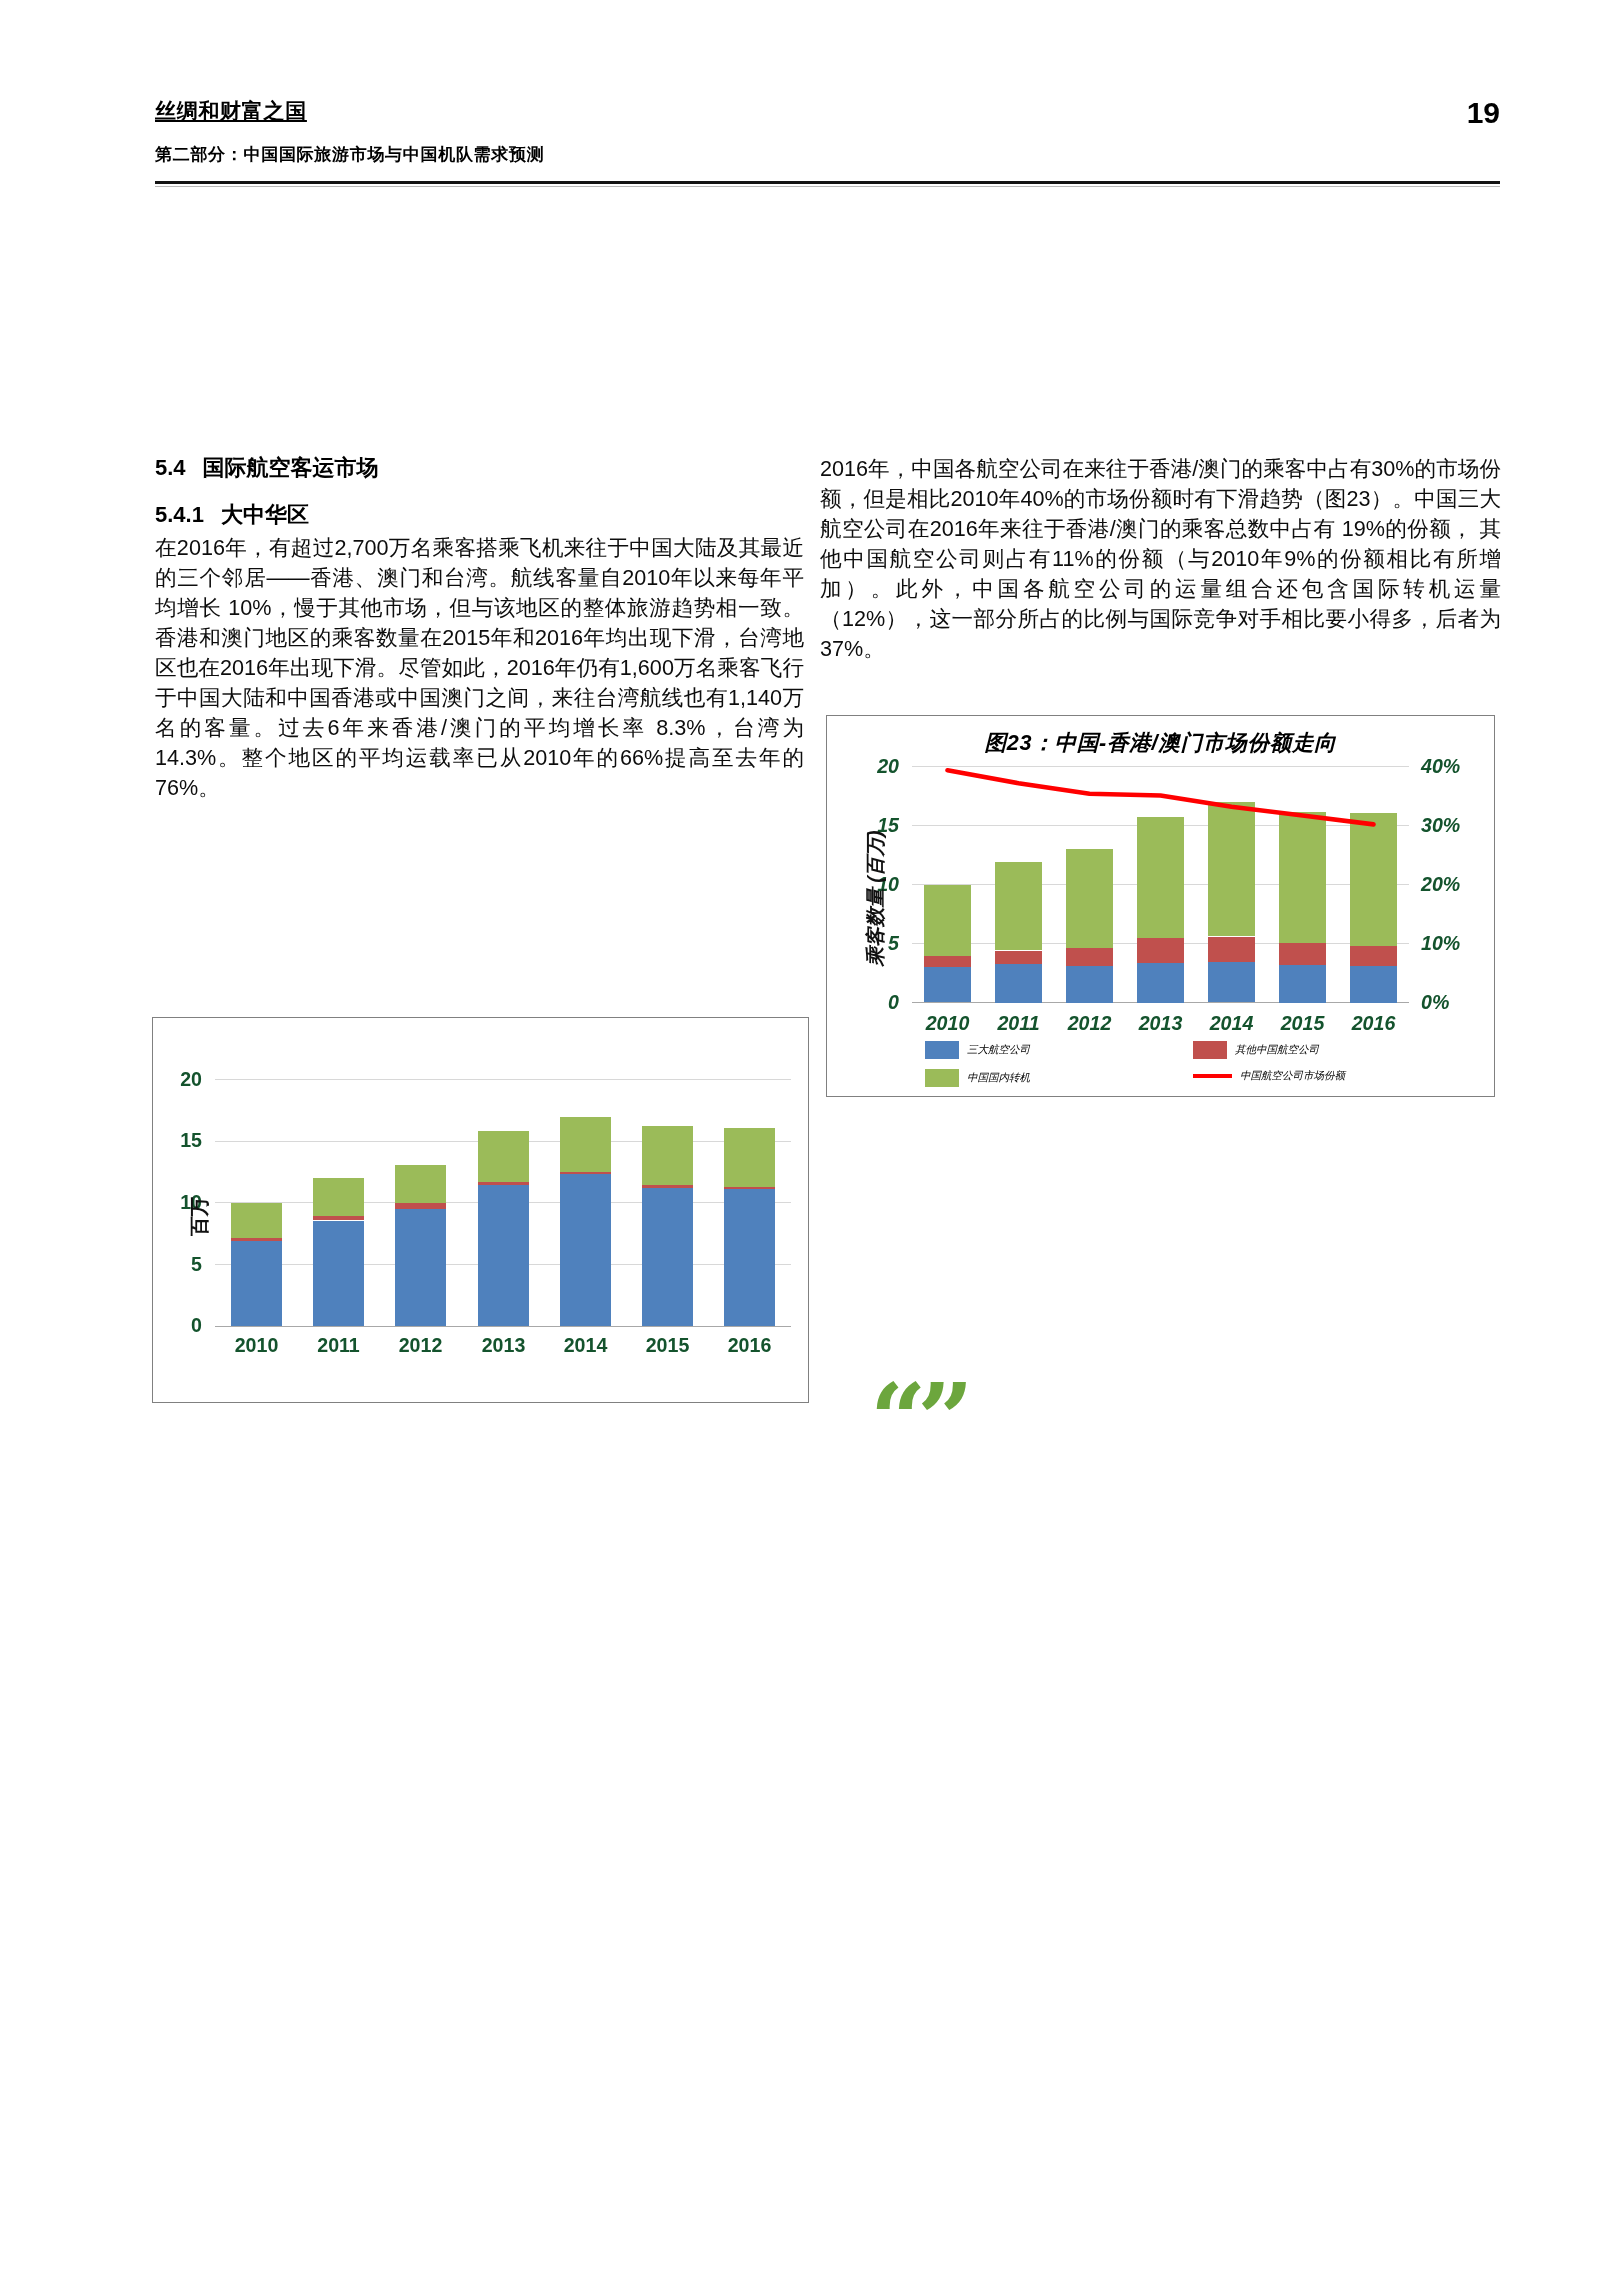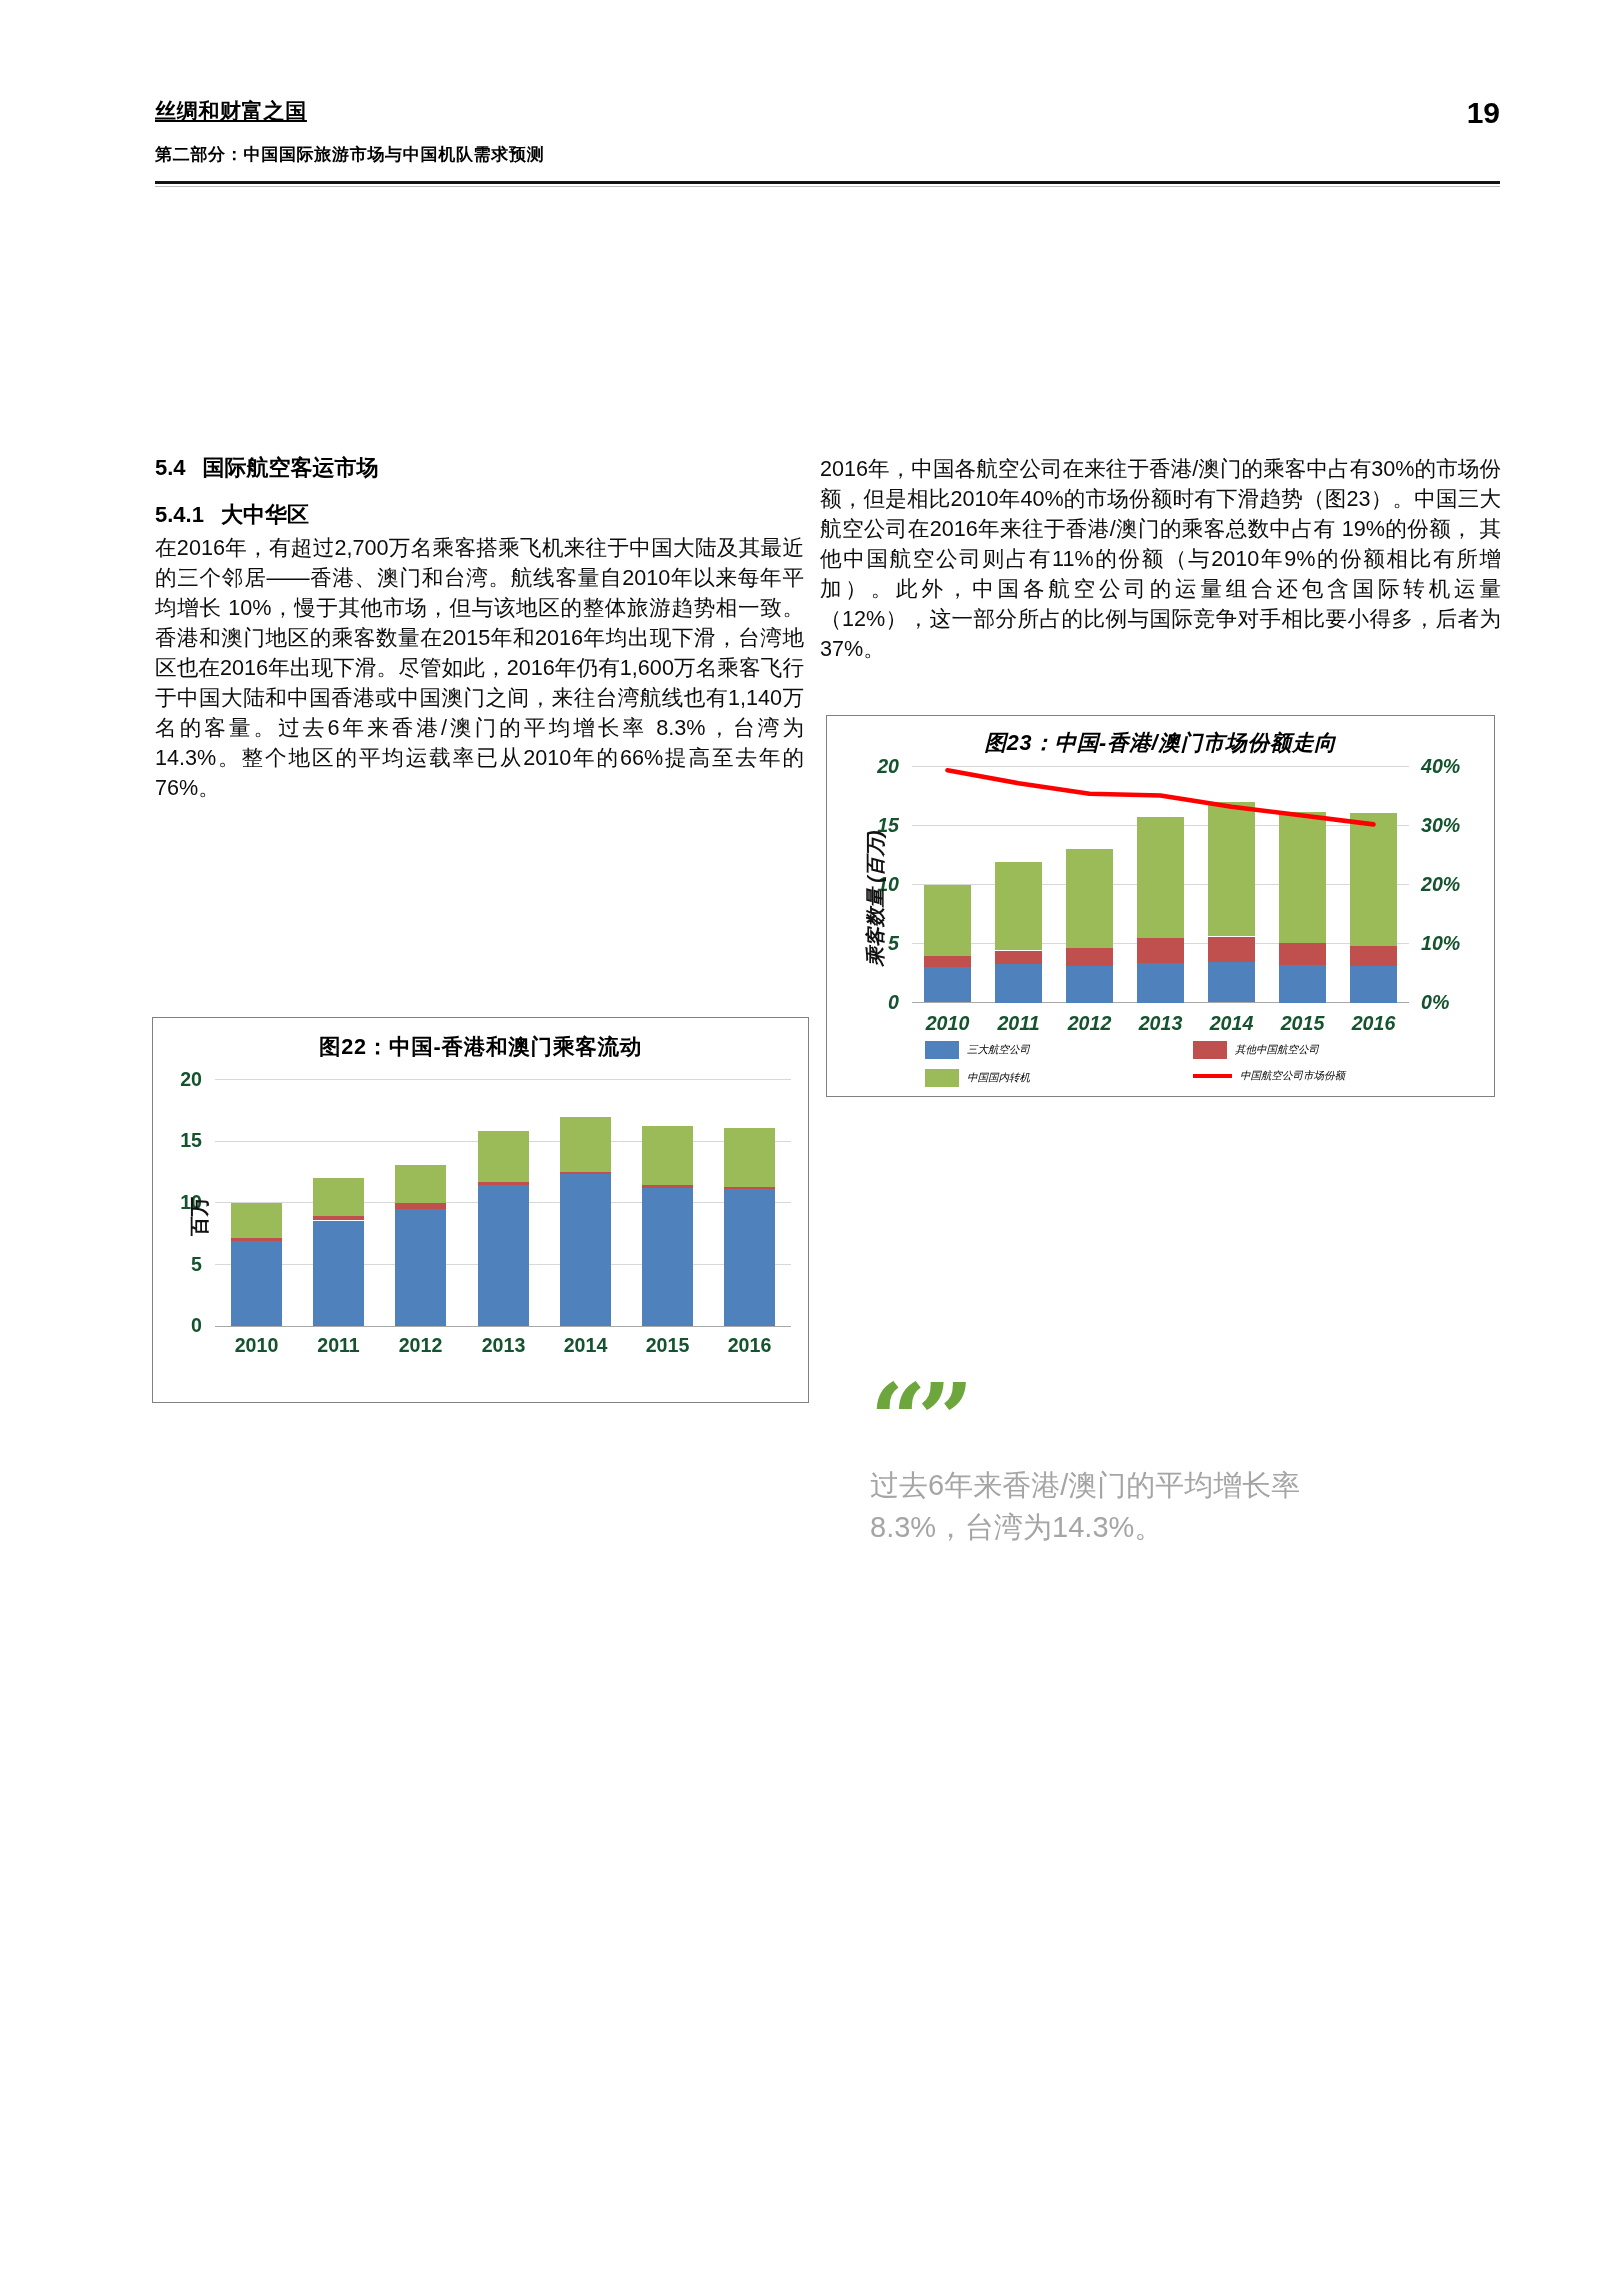--- a/index.html
+++ b/index.html
@@ -66,21 +66,20 @@
     <span class="h-num">5.4</span><span>国际航空客运市场</span>
   </div>
   <div class="h-sec h2">
     <span class="h-num">5.4.1</span><span>大中华区</span>
   </div>
 
   <p class="body-par p1">在2016年，有超过2,700万名乘客搭乘飞机来往于中国大陆及其最近的三个邻居——香港、澳门和台湾。航线客量自2010年以来每年平均增长 10%，慢于其他市场，但与该地区的整体旅游趋势相一致。香港和澳门地区的乘客数量在2015年和2016年均出现下滑，台湾地区也在2016年出现下滑。尽管如此，2016年仍有1,600万名乘客飞行于中国大陆和中国香港或中国澳门之间，来往台湾航线也有1,140万名的客量。过去6年来香港/澳门的平均增长率 8.3%，台湾为14.3%。整个地区的平均运载率已从2010年的66%提高至去年的76%。</p>
   <p class="body-par p3">2016年，中国各航空公司在来往于香港/澳门的乘客中占有30%的市场份额，但是相比2010年40%的市场份额时有下滑趋势（图23）。中国三大航空公司在2016年来往于香港/澳门的乘客总数中占有 19%的份额， 其他中国航空公司则占有11%的份额（与2010年9%的份额相比有所增加）。此外，中国各航空公司的运量组合还包含国际转机运量（12%），这一部分所占的比例与国际竞争对手相比要小得多，后者为37%。</p>
 
   <div id="chart-fig22" class="chart chart-fig22" style="width: 657px; height: 386px;">
-      <div class="chart-title" style="top: 14.4px;">图22：中国-香港和澳门乘客流动</div>
       <div class="gridline baseline" style="left: 62px; top: 308px; width: 576px;"></div>
       <div class="ytick" style="left: 2px; top: 296px; width: 47px;">0</div>
       <div class="gridline" style="left: 62px; top: 246px; width: 576px;"></div>
       <div class="ytick" style="left: 2px; top: 235px; width: 47px;">5</div>
       <div class="gridline" style="left: 62px; top: 184px; width: 576px;"></div>
       <div class="ytick" style="left: 2px; top: 173px; width: 47px;">10</div>
       <div class="gridline" style="left: 62px; top: 123px; width: 576px;"></div>
       <div class="ytick" style="left: 2px; top: 111px; width: 47px;">15</div>
       <div class="gridline" style="left: 62px; top: 61px; width: 576px;"></div>
       <div class="ytick" style="left: 2px; top: 50px; width: 47px;">20</div>
@@ -176,20 +175,16 @@
         <span>中国国内转机</span>
       </span>
       <span class="legend-item abs" style="left: 366px; top: 353px;">
         <span class="sw sw-line" style="background: rgb(255, 0, 0);"></span>
         <span>中国航空公司市场份额</span>
       </span>
     </div>
 
   <div class="quote">
     <div class="quote-marks">“”</div>
-    <div class="quote-text">
-      <span>过去6年来香港/澳门的平均增长率</span><br>
-      <span>8.3%，台湾为14.3%。</span>
-    </div>
   </div>
 
 </div>
 
 
 </body></html>

